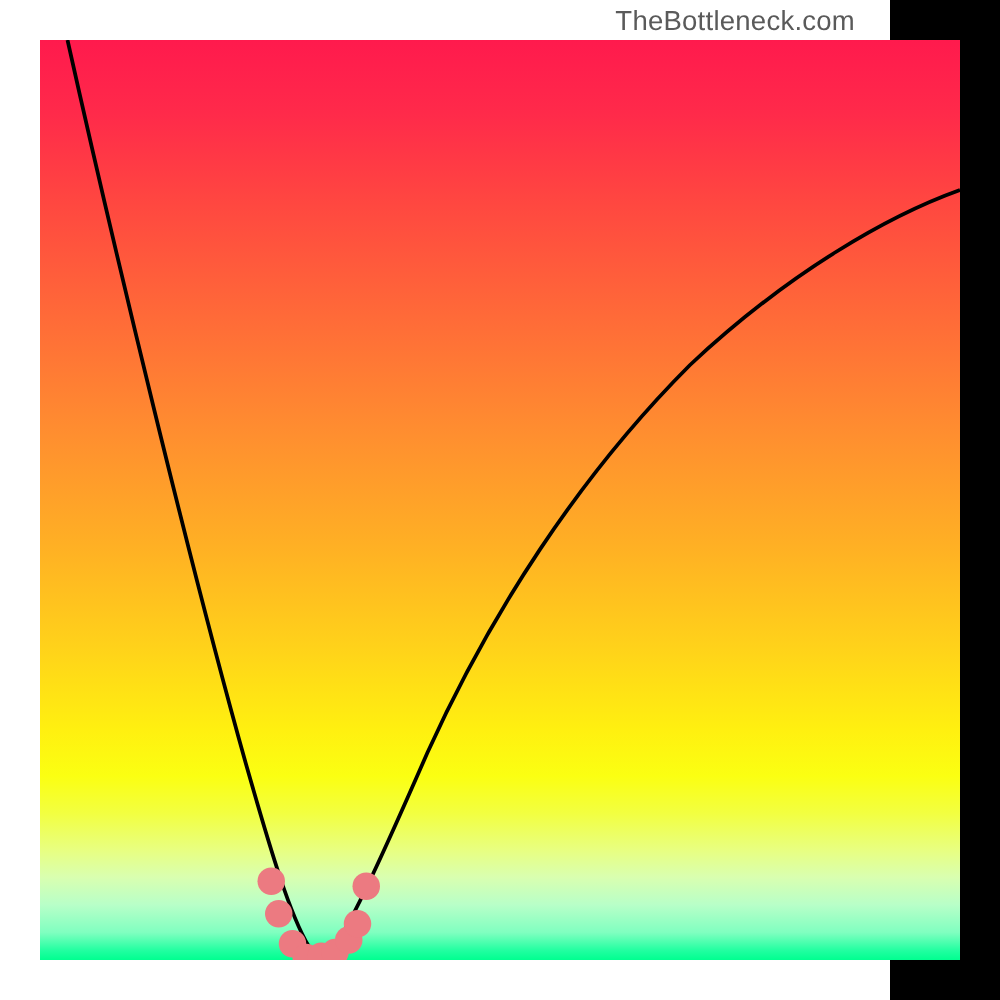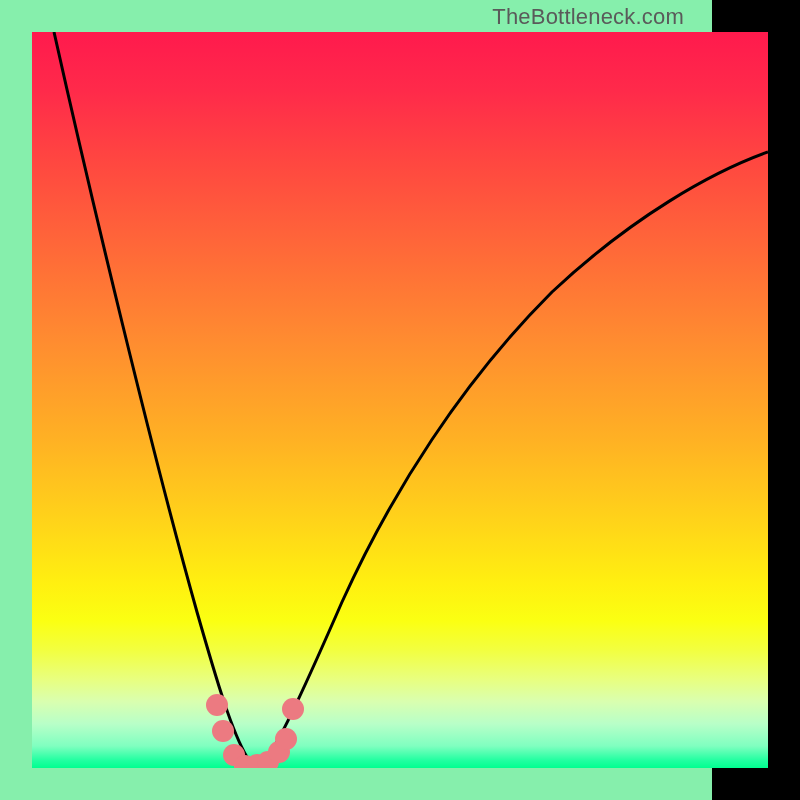--- a/index.html
+++ b/index.html
@@ -10,21 +10,21 @@
     overflow: hidden;
     background: #000;
     font-family: Arial, Helvetica, sans-serif;
   }
   .frame {
     position: absolute;
     top: 0;
     left: 0;
     width: 712px;
     height: 800px;
-    background: #86efac;
+    background: #ffffff;
   }
   .plot-area {
     position: absolute;
     top: 32px;
     left: 32px;
     width: 736px;
     height: 736px;
     overflow: hidden;
   }
   .gradient-bg {

